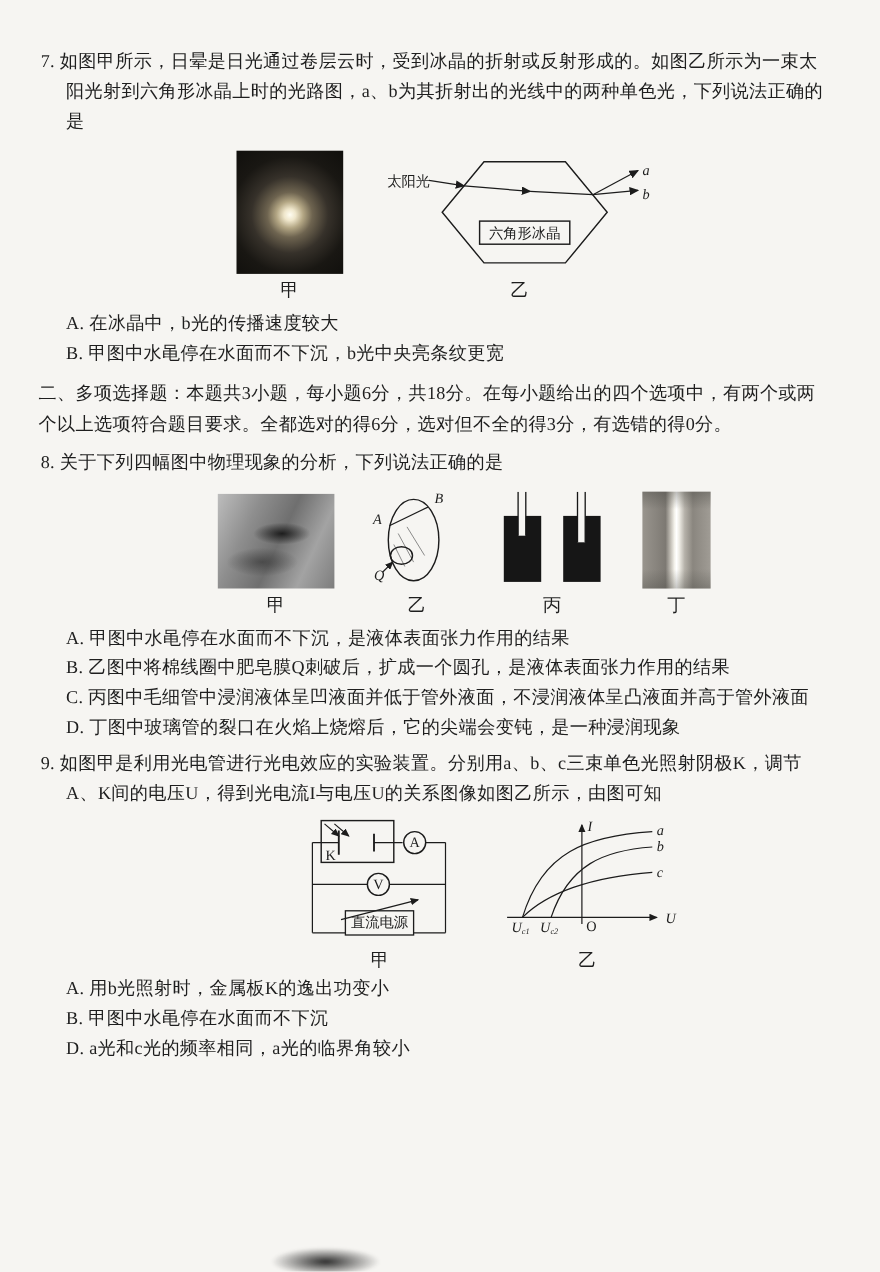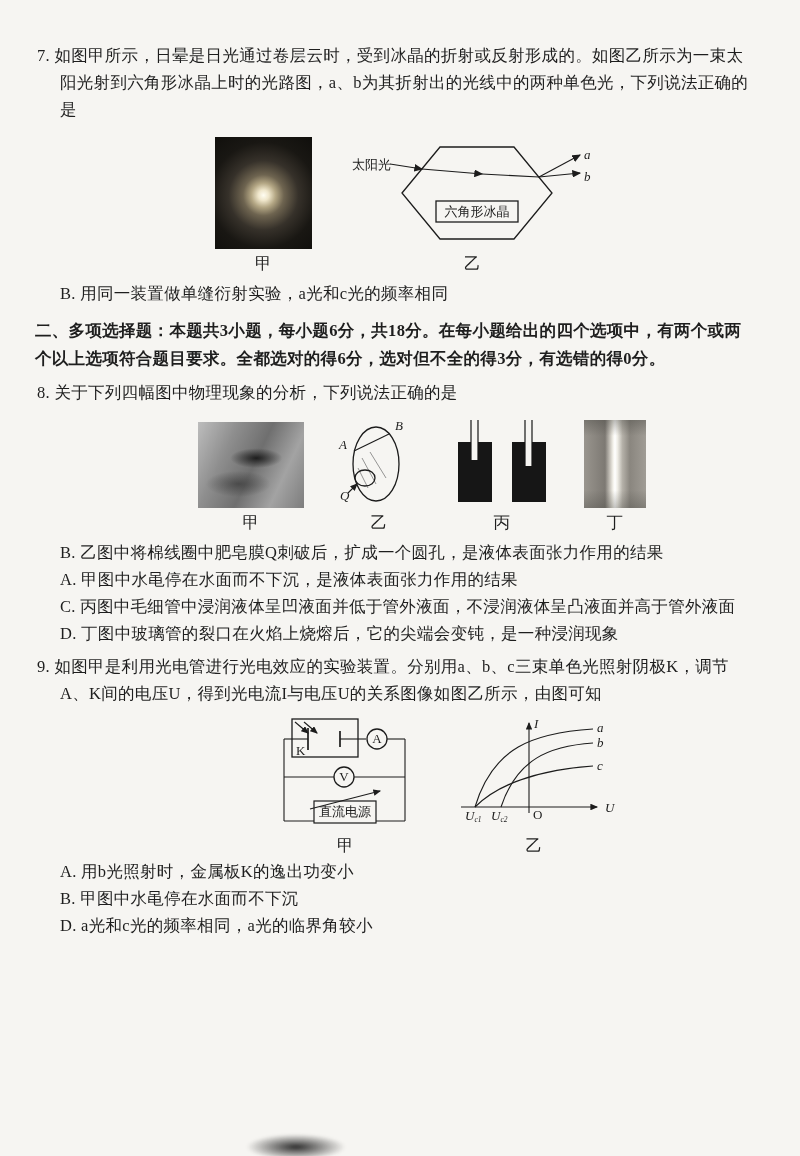--- a/index.html
+++ b/index.html
@@ -7,21 +7,21 @@
   body {
     background:#f6f5f2;
     font-family:"Liberation Serif", serif;
     color:#1e1e1e;
     overflow:hidden;
     position:relative;
   }
   .page { padding:36px 45px 0 35px; font-size:16.5px; line-height:27px; letter-spacing:0.3px; }
   .q-text { padding-left:23px; text-indent:-23px; margin-left:2px; }
   .option { text-indent:25px; }
-  .sec-head { font-weight:bold; margin-top:10px; line-height:28px; }
+  .sec-head { font-weight:normal; margin-top:10px; line-height:28px; }
   section { margin-top:6px; }
 
   .fig-row { display:flex; align-items:flex-end; }
   .q7-figs { margin:8px 0 6px 180px; gap:38px; }
   .q8-figs { margin:10px 0 6px 163px; gap:34px; }
   .q9-figs { margin:6px 0 2px 243px; gap:36px; }
   figure { display:flex; flex-direction:column; align-items:center; }
   figcaption { margin-top:5px; font-size:16.5px; line-height:20px; }
 
   svg text { font-family:"Liberation Serif", serif; fill:#1c1c1c; font-size:13px; letter-spacing:0; }
@@ -84,21 +84,22 @@
           <line class="ray" x1="189" y1="46" x2="230" y2="42" marker-end="url(#m-hex)"></line>
           <rect class="ln" x="86" y="70" width="82" height="21"></rect>
           <text x="127" y="85" text-anchor="middle" font-size="12">六角形冰晶</text>
           <text class="it" x="234" y="28">a</text>
           <text class="it" x="234" y="50">b</text>
         </svg>
         <figcaption>乙</figcaption>
       </figure>
     </div>
 
-    <p class="option">B. 用同一装置做单缝衍射实验，a光和c光的频率相同</p>
+    <p class="option">A. 在冰晶中，b光的传播速度较大</p>
+    <p class="option">B. 甲图中水黾停在水面而不下沉，b光中央亮条纹更宽</p>
   </section>
 
   <p class="sec-head">二、多项选择题：本题共3小题，每小题6分，共18分。在每小题给出的四个选项中，有两个或两个以上选项符合题目要求。全都选对的得6分，选对但不全的得3分，有选错的得0分。</p>
 
   <section>
     <p class="q-text">8. 关于下列四幅图中物理现象的分析，下列说法正确的是</p>
 
     <div class="fig-row q8-figs">
       <figure>
         <div class="strider-photo"></div>
@@ -139,22 +140,22 @@
         </svg>
         <figcaption>丙</figcaption>
       </figure>
 
       <figure>
         <div class="tube-photo"></div>
         <figcaption>丁</figcaption>
       </figure>
     </div>
 
+    <p class="option">A. 甲图中水黾停在水面而不下沉，是液体表面张力作用的结果</p>
     <p class="option">B. 乙图中将棉线圈中肥皂膜Q刺破后，扩成一个圆孔，是液体表面张力作用的结果</p>
-    <p class="option">A. 甲图中水黾停在水面而不下沉，是液体表面张力作用的结果</p>
     <p class="option">C. 丙图中毛细管中浸润液体呈凹液面并低于管外液面，不浸润液体呈凸液面并高于管外液面</p>
     <p class="option">D. 丁图中玻璃管的裂口在火焰上烧熔后，它的尖端会变钝，是一种浸润现象</p>
   </section>
 
   <section>
     <p class="q-text">9. 如图甲是利用光电管进行光电效应的实验装置。分别用a、b、c三束单色光照射阴极K，调节A、K间的电压U，得到光电流I与电压U的关系图像如图乙所示，由图可知</p>
 
     <div class="fig-row q9-figs">
       <figure>
         <svg width="135" height="118" viewBox="0 0 135 118">

